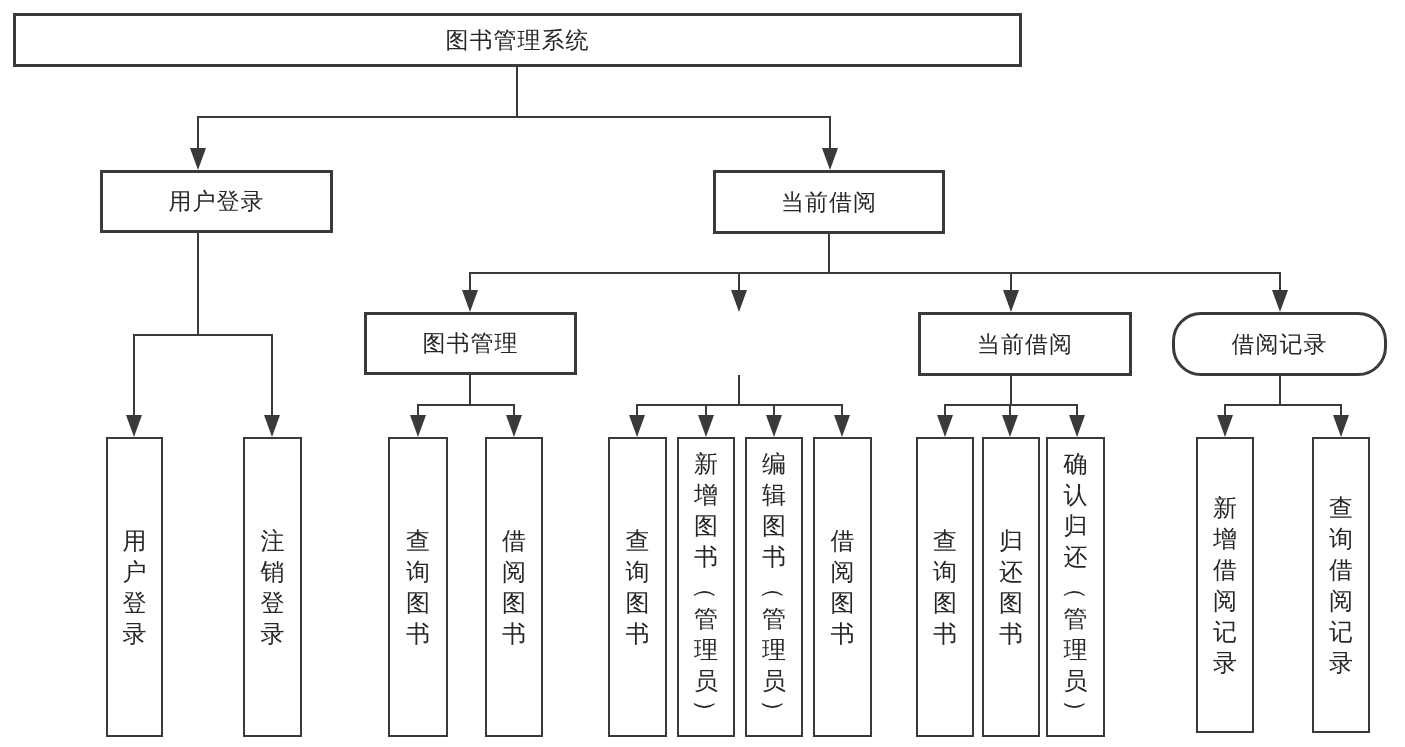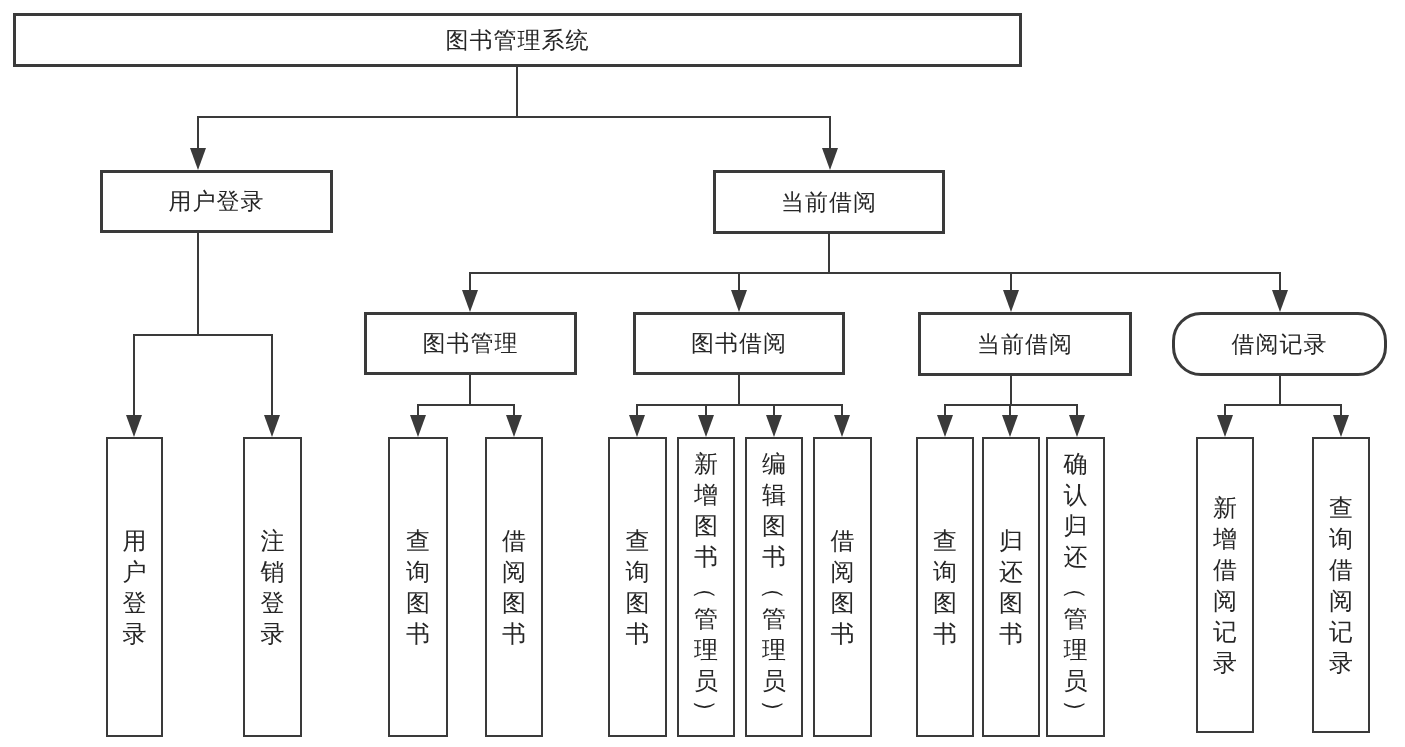--- a/index.html
+++ b/index.html
@@ -82,21 +82,20 @@
   <div class="vl" style="left:469px;top:273px;height:20px;"></div>
   <div class="vl" style="left:738px;top:273px;height:20px;"></div>
   <div class="vl" style="left:1010px;top:273px;height:20px;"></div>
   <div class="vl" style="left:1279px;top:273px;height:20px;"></div>
   <div class="ar" style="left:462px;top:290px;"></div>
   <div class="ar" style="left:731px;top:290px;"></div>
   <div class="ar" style="left:1003px;top:290px;"></div>
   <div class="ar" style="left:1272px;top:290px;"></div>
 
   <div class="node h" style="left:364px;top:312px;width:213px;height:63px;">图书管理</div>
-  <div class="node h" style="left:633px;top:312px;width:212px;height:63px;">图书借阅</div>
   <div class="node h" style="left:904px;top:312px;width:214px;height:64px;margin-left:14px;">当前借阅</div>
   <div class="node h" style="left:1172px;top:312px;width:215px;height:64px;border-radius:29px;">借阅记录</div>
 
   <div class="vl" style="left:469px;top:375px;height:30px;"></div>
   <div class="hl" style="left:417px;top:404px;width:98px;"></div>
   <div class="vl" style="left:417px;top:405px;height:13px;"></div>
   <div class="vl" style="left:513px;top:405px;height:13px;"></div>
   <div class="ar" style="left:410px;top:415px;"></div>
   <div class="ar" style="left:506px;top:415px;"></div>
 

